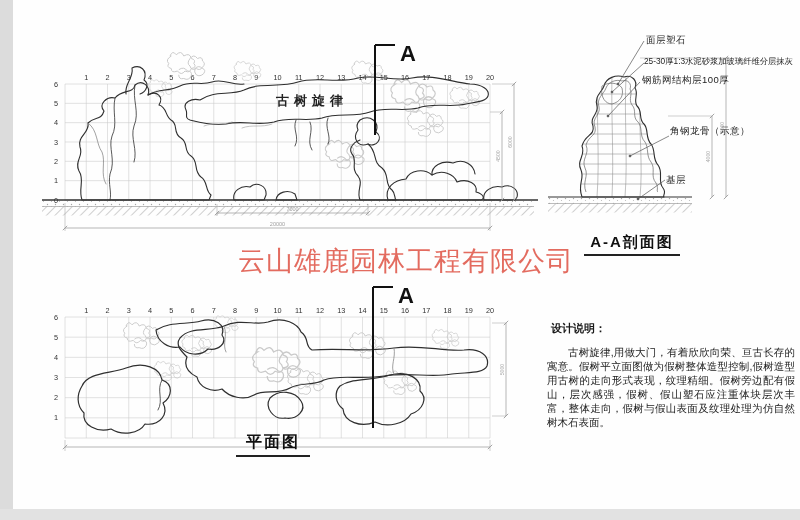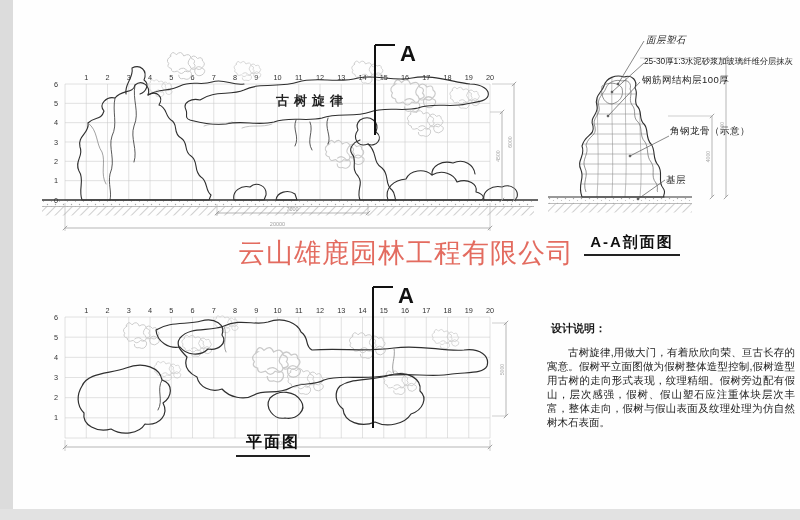--- a/index.html
+++ b/index.html
@@ -14,21 +14,21 @@
   .title{position:absolute;font-weight:bold;font-size:16px;color:#111;text-align:center;
          border-bottom:2px solid #222;padding-bottom:2px;letter-spacing:2px;}
   #elev-title{left:232px;top:239px;width:88px;}
   #plan-title{left:236px;top:432px;width:74px;}
   #sect-title{left:584px;top:233px;width:96px;font-size:15px;}
   .anno{position:absolute;font-size:9.5px;color:#1d1d1d;white-space:nowrap;letter-spacing:0.5px;}
   #anno-mortar{font-size:8.3px;letter-spacing:0;}
   .notes-heading{position:absolute;left:551px;top:321px;font-size:11px;font-weight:600;color:#1a1a1a;}
   .notes-body{position:absolute;left:547px;top:345px;width:248px;font-size:10.5px;line-height:14px;
               color:#222;text-align:justify;text-indent:2em;}
-  .watermark{position:absolute;left:238px;top:235px;width:354px;font-size:27px;font-weight:500;
+  .watermark{position:absolute;left:238px;top:243px;width:354px;font-size:27px;font-weight:500;
              color:rgba(221,74,60,0.82);letter-spacing:1px;white-space:nowrap;z-index:50;}
   text{font-family:"Liberation Sans",sans-serif;}
   .amark{font-size:22px;font-weight:bold;fill:#111;}
   .archtext{font-size:13px;font-weight:bold;fill:#222;letter-spacing:5px;}
 </style>
 </head>
 <body>
 
 <div id="page">
   <div class="edge-left"></div>
@@ -347,21 +347,21 @@
         <line x1="169.8" y1="167.2" x2="174.2" y2="162.8" stroke="#9a9a9a" stroke-width="0.9"></line>
         <text x="169.5" y="124.5" font-size="5.2" fill="#a8a8a8" text-anchor="middle" transform="rotate(-90 169.5 124.5)">4000</text>
         <line x1="186" y1="26" x2="186" y2="165" stroke="#9a9a9a" stroke-width="0.7"></line>
         <line x1="183.8" y1="28.2" x2="188.2" y2="23.8" stroke="#9a9a9a" stroke-width="0.9"></line>
         <line x1="183.8" y1="167.2" x2="188.2" y2="162.8" stroke="#9a9a9a" stroke-width="0.9"></line>
         <text x="183.5" y="95.5" font-size="5.2" fill="#a8a8a8" text-anchor="middle" transform="rotate(-90 183.5 95.5)">6000</text>
       </g>
   </svg>
   <div class="title" id="sect-title">A-A剖面图</div>
 
-  <div class="anno" style="left:646px;top:34px;font-style:italic;">面层塑石</div>
+  <div class="anno" style="left:646px;top:34px;">面层塑石</div>
   <div class="anno" id="anno-mortar" style="left:644px;top:56px;">25-30厚1:3水泥砂浆加玻璃纤维分层抹灰</div>
   <div class="anno" style="left:642px;top:74px;">钢筋网结构层100厚</div>
   <div class="anno" style="left:670px;top:125px;font-family:Liberation Mono, monospace;">角钢龙骨（示意）</div>
   <div class="anno" style="left:666px;top:174px;text-align:right;">基层</div>
 
   <div class="notes-heading">设计说明：</div>
   <div class="notes-body">古树旋律,用做大门，有着欣欣向荣、亘古长存的寓意。假树平立面图做为假树整体造型控制,假树造型用古树的走向形式表现，纹理精细。假树旁边配有假山，层次感强，假树、假山塑石应注重体块层次丰富，整体走向，假树与假山表面及纹理处理为仿自然树木石表面。</div>
 
   <div class="watermark">云山雄鹿园林工程有限公司</div>
 </div>

